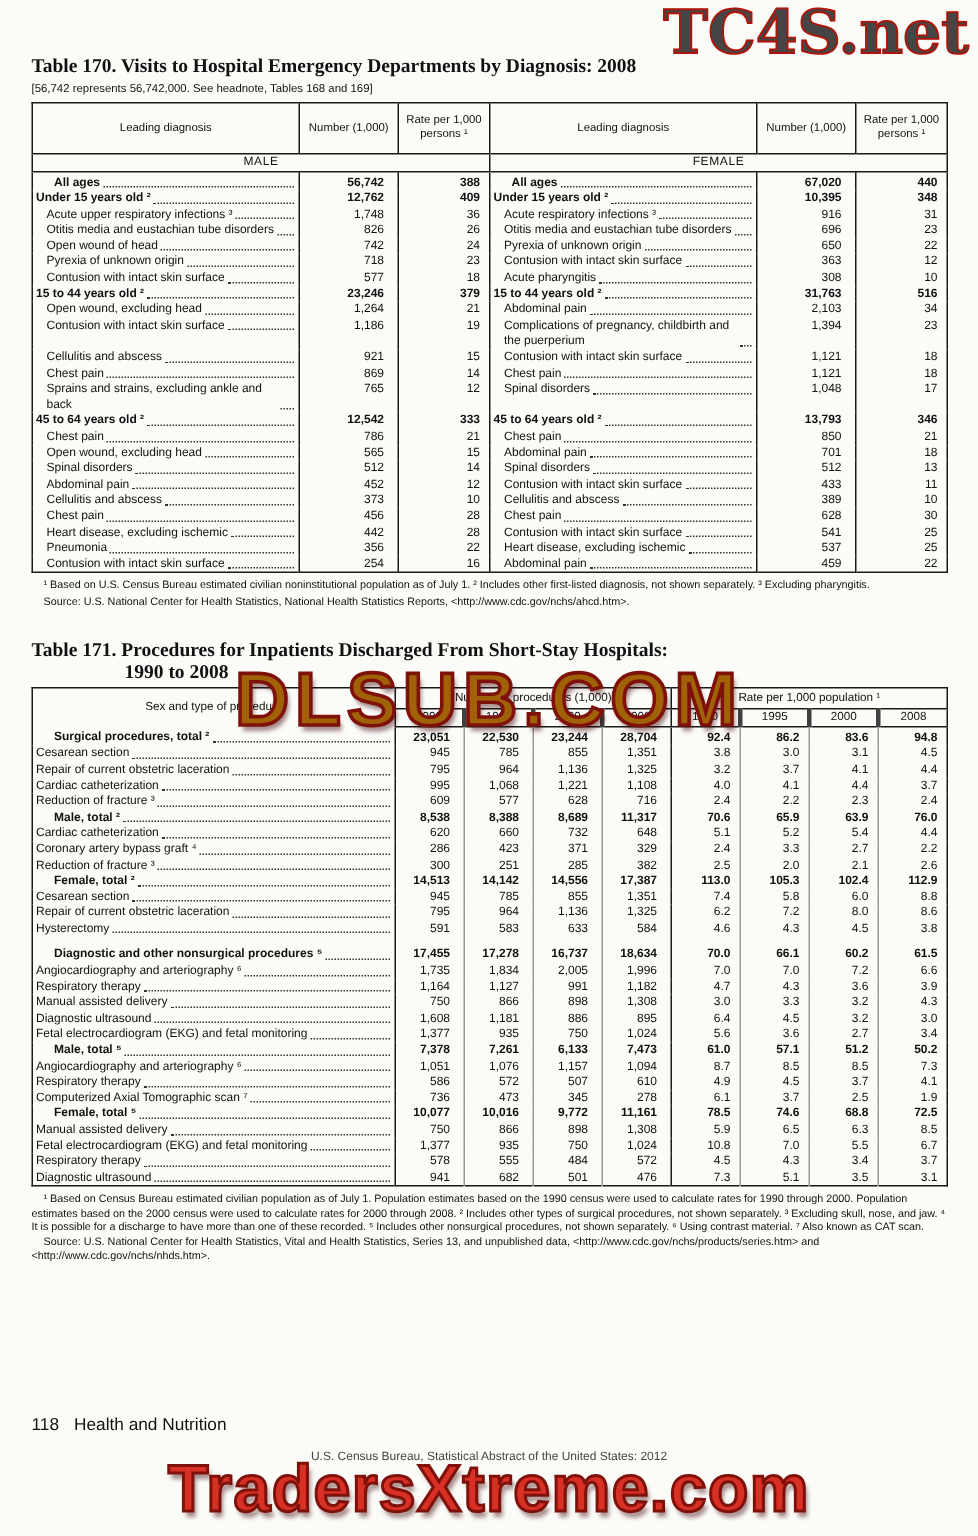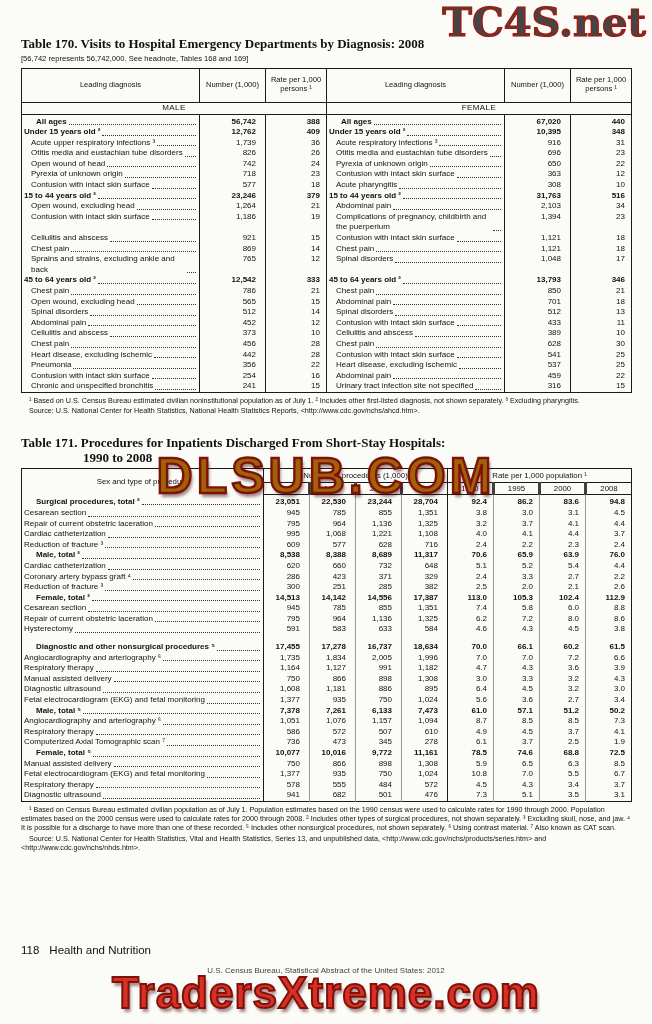--- a/index.html
+++ b/index.html
@@ -160,21 +160,21 @@
           <td class="num bold">10,395</td>
           <td class="rate bold">348</td>
         </tr>
         <tr>
           <td class="lbl ind1">
             <div class="lf">
               <span class="lt">Acute upper respiratory infections ³</span>
               <span class="dots"></span>
             </div>
           </td>
-          <td class="num">1,739</td>
+          <td class="num">1,748</td>
           <td class="rate">36</td>
           <td class="lbl ind1">
             <div class="lf">
               <span class="lt">Acute respiratory infections ³</span>
               <span class="dots"></span>
             </div>
           </td>
           <td class="num">916</td>
           <td class="rate">31</td>
         </tr>
@@ -530,38 +530,20 @@
           <td class="num">254</td>
           <td class="rate">16</td>
           <td class="lbl ind1">
             <div class="lf">
               <span class="lt">Abdominal pain</span>
               <span class="dots"></span>
             </div>
           </td>
           <td class="num">459</td>
           <td class="rate">22</td>
-        </tr>
-        <tr>
-          <td class="lbl ind1">
-            <div class="lf">
-              <span class="lt">Chronic and unspecified bronchitis</span>
-              <span class="dots"></span>
-            </div>
-          </td>
-          <td class="num">241</td>
-          <td class="rate">15</td>
-          <td class="lbl ind1">
-            <div class="lf">
-              <span class="lt">Urinary tract infection site not specified</span>
-              <span class="dots"></span>
-            </div>
-          </td>
-          <td class="num">316</td>
-          <td class="rate">15</td>
         </tr>
       </tbody>
   </table>
 
   <div class="fnotes">
     <p>¹ Based on U.S. Census Bureau estimated civilian noninstitutional population as of July 1. ² Includes other first-listed diagnosis, not shown separately. ³ Excluding pharyngitis.</p>
     <p class="src">Source: U.S. National Center for Health Statistics, National Health Statistics Reports, &lt;http://www.cdc.gov/nchs/ahcd.htm&gt;.</p>
   </div>
 
   <div class="sect2">

